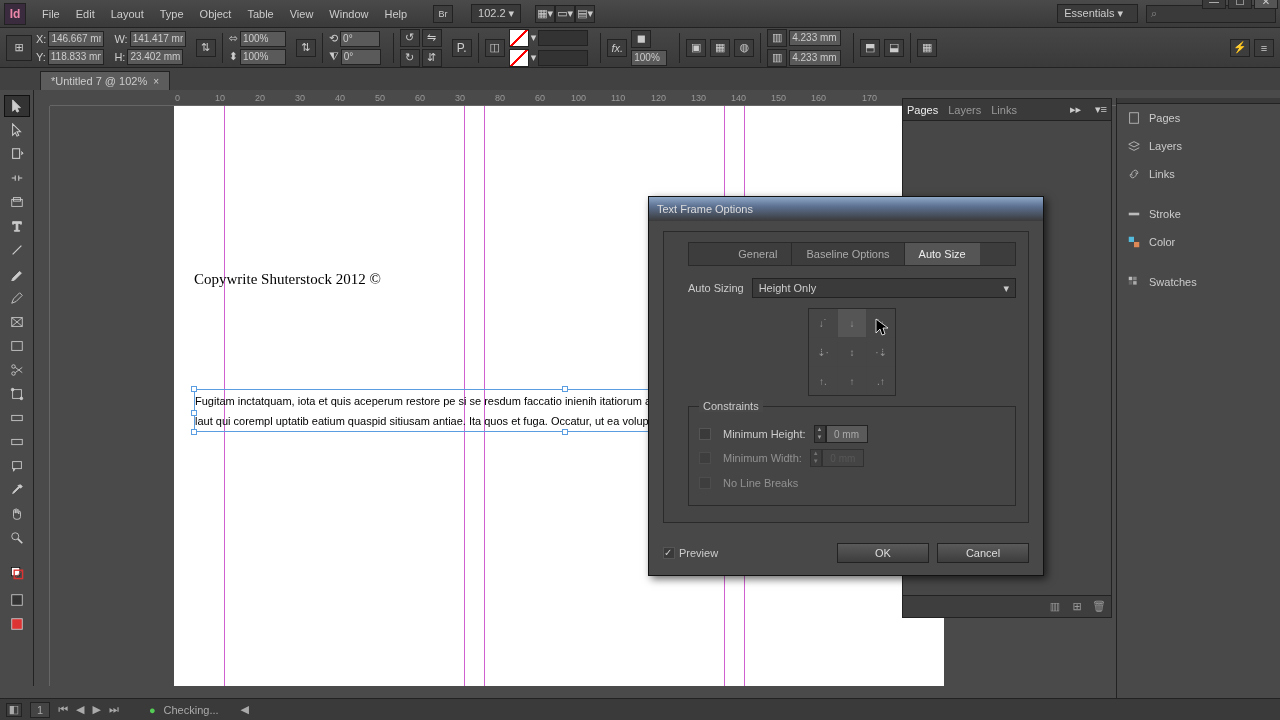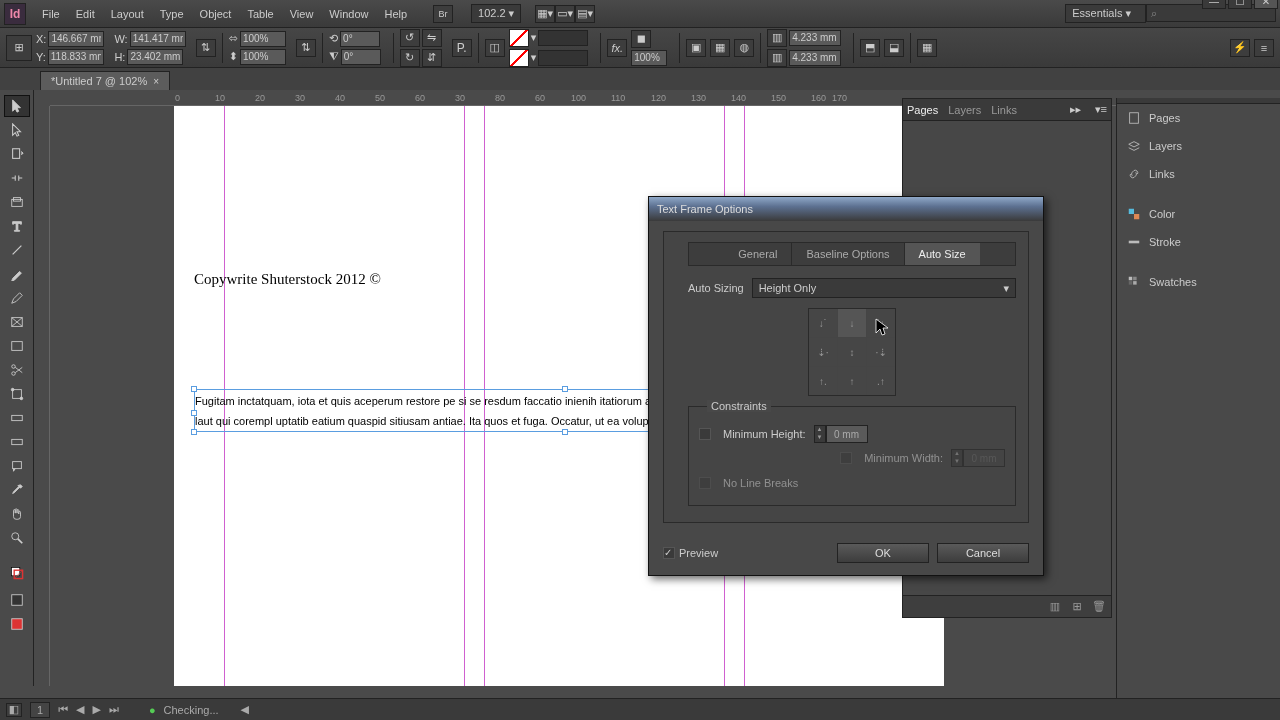--- a/index.html
+++ b/index.html
@@ -3,21 +3,21 @@
 <meta charset="utf-8">
 <style>
 * { margin: 0; padding: 0; box-sizing: border-box; font-family: Tahoma, sans-serif; font-size: 11px; }
 body { background: #4a4a4a; color: #ccc; width: 1280px; height: 720px; overflow: hidden; position: relative; }
 .win-btn { width: 24px; height: 16px; background: #3a3a3a; border: 1px solid #222; margin-left: 2px; display: flex; align-items: center; justify-content: center; color: #ccc; cursor: pointer; font-size:10px;}
 .win-btn.close { background: #555; }
 
 .menubar { height: 28px; background: linear-gradient(#4a4a4a, #3a3a3a); display: flex; align-items: center; padding: 0 4px; border-bottom: 1px solid #222; position:relative;}
 .app-icon { width: 22px; height: 22px; background: #3a2c3e; border: 1px solid #222; margin-right: 8px; display:flex; align-items:center; justify-content:center; color:#e8a; font-weight:bold; font-size:12px;}
 .menu-item { padding: 4px 8px; cursor: pointer; color: #ccc; }
-.menu-right { margin-left: auto; display: flex; align-items: flex-start; }
+.menu-right { margin-left: auto; display: flex; align-items: center; gap: 8px; }
 .zoom-display { width: 50px; text-align:center; border:1px solid #222; background:#3a3a3a; padding:2px;}
 .workspace-sel { border:1px solid #222; background:#3a3a3a; padding:2px 14px 2px 6px;}
 .search-box { width: 130px; height:18px; background:#3a3a3a; border:1px solid #222; display:flex; align-items:center; padding:0 4px;}
 .win-menubar-btns{position:absolute; right:2px; top:-7px; display:flex;}
 
 .controlbar { height: 40px; background: linear-gradient(#464646, #3a3a3a); border-bottom: 1px solid #222; display:flex; align-items:center; padding: 0 6px; gap: 4px;}
 .ctrl-group { display:flex; flex-direction:column; gap:2px; margin-right:6px;}
 .ctrl-row { display:flex; align-items:center; gap:2px; font-size:10px;}
 .ctrl-field { width:56px; height:16px; background:#5a5a5a; border:1px solid #222; color:#ccc; font-size:10px; padding:0 2px;}
 .ctrl-icon { width:20px; height:18px; background:#3d3d3d; border:1px solid #222; display:flex; align-items:center; justify-content:center;}
@@ -61,21 +61,21 @@
 .dtab{ padding:5px 14px; cursor:pointer; color:#aaa; border-right:1px solid #2a2a2a; font-size:11px;}
 .dtab:last-child{border-right:none;}
 .dtab.active{ background:#555; color:#eee;}
 .field-row{display:flex; align-items:center; gap:8px; margin:6px 0;}
 .field-label{color:#ccc; font-size:11px;}
 .select-box{flex:1; height:20px; background:#3a3a3a; border:1px solid #222; color:#ccc; padding:2px 6px; display:flex; justify-content:space-between; align-items:center;}
 .anchor-grid{ margin: 10px auto; display:grid; grid-template-columns:repeat(3,28px); grid-template-rows:repeat(3,28px); gap:1px; border:1px solid #2a2a2a; width:fit-content;}
 .anchor-cell{background:#464646; display:flex; align-items:center; justify-content:center; cursor:pointer; color:#999; font-size:10px;}
 .anchor-cell.sel{background:#555;}
 .fieldset{border:1px solid #2a2a2a; padding:10px; margin-top:8px;}
-.fieldset-legend{color:#ccc; font-size:11px; padding:0 4px; position:relative; top:-17px; background:#484848; width:fit-content;margin-left:8px;}
+.fieldset-legend{color:#ccc; font-size:11px; padding:0 4px; position:relative; top:-17px; background:#484848; width:fit-content;}
 .num-field{display:flex; align-items:center;}
 .spinner{width:12px; height:18px; background:#3a3a3a; border:1px solid #222; display:flex; flex-direction:column;}
 .spinner div{flex:1; font-size:6px; text-align:center; color:#999;}
 .num-input{width:42px; height:18px; background:#5a5a5a; border:1px solid #222; color:#aaa; font-size:10px; text-align:center;}
 .num-input.disabled{background:#444; color:#666;}
 .checkbox{width:12px; height:12px; border:1px solid #555; background:#3a3a3a; margin-right:4px;}
 .checkbox.checked::after{content:'✓'; color:#ccc; font-size:10px; position:relative; top:-2px; left:0px;}
 .dialog-footer{display:flex; align-items:center; padding:6px 14px 12px 14px; gap:8px;}
 .dlg-btn{width:92px; height:20px; background:linear-gradient(#5a5a5a,#3d3d3d); border:1px solid #222; color:#ddd; text-align:center; line-height:18px; cursor:pointer; font-size:11px;}
 .preview-check{display:flex; align-items:center; color:#ccc; font-size:11px; margin-right:auto;}
@@ -397,21 +397,21 @@
       <span class="tick" style="left:405px">30</span>
       <span class="tick" style="left:445px">80</span>
       <span class="tick" style="left:485px">60</span>
       <span class="tick" style="left:521px">100</span>
       <span class="tick" style="left:561px">110</span>
       <span class="tick" style="left:601px">120</span>
       <span class="tick" style="left:641px">130</span>
       <span class="tick" style="left:681px">140</span>
       <span class="tick" style="left:721px">150</span>
       <span class="tick" style="left:761px">160</span>
-      <span class="tick" style="left:782px">170</span>
+      <span class="tick" style="left:812px">170</span>
     </div>
     <div class="ruler-v"></div>
 
     <div class="page-paper">
       <div class="guide-v" style="left:50px;"></div>
       <div class="guide-v" style="left:290px;"></div>
       <div class="guide-v" style="left:310px;"></div>
       <div class="guide-v" style="left:550px;"></div>
       <div class="guide-v" style="left:570px;"></div>
       <div class="page-text1">Copywrite Shuterstock 2012 ©</div>
@@ -465,30 +465,30 @@
     </div>
   <div class="dock-btn">
       <svg viewBox="0 0 16 16">
         <path d="M6 10a3 3 0 010-4l2-2a3 3 0 014 4M10 6a3 3 0 010 4l-2 2a3 3 0 01-4-4" fill="none" stroke="#bbb"></path>
       </svg>
       <span>Links</span>
     </div>
   <div class="dock-sep"></div>
   <div class="dock-btn">
       <svg viewBox="0 0 16 16">
+        <line x1="2" y1="8" x2="14" y2="8" stroke="#bbb" stroke-width="3"></line>
+      </svg>
+      <span>Stroke</span>
+    </div>
+  <div class="dock-btn">
+      <svg viewBox="0 0 16 16">
         <rect x="2" y="2" width="6" height="6" fill="#5bd"></rect>
         <rect x="8" y="8" width="6" height="6" fill="#d85"></rect>
       </svg>
       <span>Color</span>
-    </div>
-  <div class="dock-btn">
-      <svg viewBox="0 0 16 16">
-        <line x1="2" y1="8" x2="14" y2="8" stroke="#bbb" stroke-width="3"></line>
-      </svg>
-      <span>Stroke</span>
     </div>
   <div class="dock-sep"></div>
   <div class="dock-btn">
       <svg viewBox="0 0 16 16">
         <rect x="2" y="2" width="4" height="4" fill="#bbb"></rect>
         <rect x="7" y="2" width="4" height="4" fill="#888"></rect>
         <rect x="2" y="7" width="4" height="4" fill="#666"></rect>
         <rect x="7" y="7" width="4" height="4" fill="#aaa"></rect>
       </svg>
       <span>Swatches</span>
@@ -529,21 +529,21 @@
             <span class="checkbox"></span>
             <span class="field-label">Minimum Height:</span>
             <div class="num-field">
               <div class="spinner">
                   <div>▲</div>
                   <div>▼</div>
                 </div>
               <input class="num-input" value="0 mm" style="">
             </div>
           </div>
-          <div class="field-row" style="opacity:0.55;justify-content:flex-end;">
+          <div class="field-row" style="opacity:0.55;">
             <span class="checkbox"></span>
             <span class="field-label">Minimum Width:</span>
             <div class="num-field">
               <div class="spinner">
                   <div>▲</div>
                   <div>▼</div>
                 </div>
               <input class="num-input disabled" disabled="" value="0 mm" style="">
             </div>
           </div>

